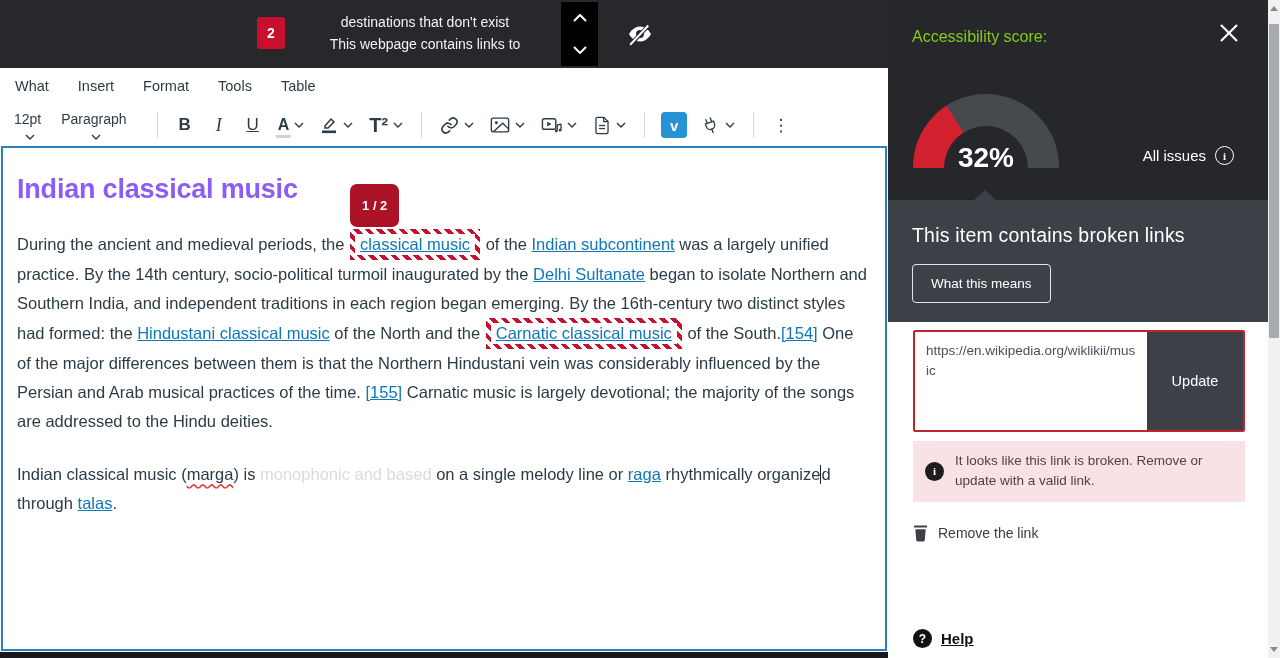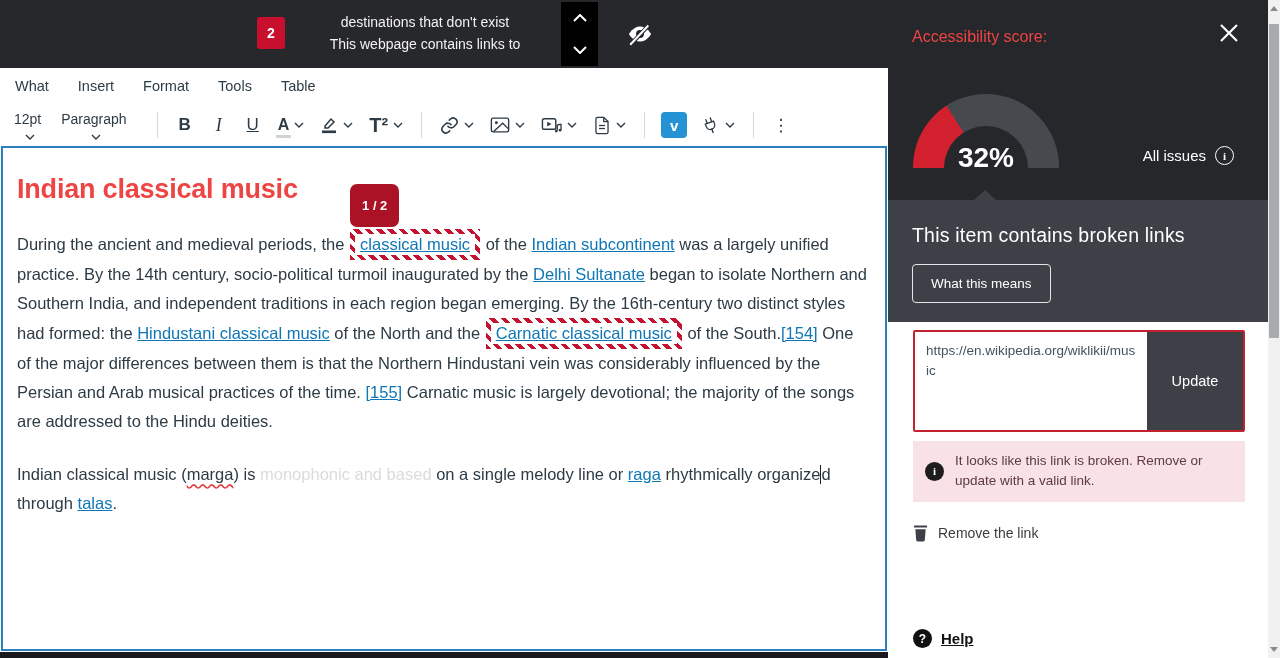--- a/index.html
+++ b/index.html
@@ -32,37 +32,37 @@
   .letterA::after{content:"";position:absolute;left:-2px;right:-2px;bottom:-4px;height:3px;background:#cfd4d8;}
   .tsup{font-size:20px;font-weight:600;}
   .chev{margin-left:5px;}
   .vimeo{width:26px;height:26px;border-radius:4px;background:#2592d4;color:#fff;font-weight:800;
     font-size:15px;display:flex;align-items:center;justify-content:center;margin:0 6px;cursor:pointer;border:none;}
   .dots{font-size:17px;letter-spacing:0;color:#2d3b45;}
 
   
   .content{position:absolute;left:1px;top:78px;width:886px;height:505px;border:2px solid #2e7fbd;
     background:#fff;padding:16px 14px 0 14px;overflow:hidden;}
-  .doc-h1{font-size:27px;font-weight:700;color:#ef4444;margin:10px 0 24px 0;letter-spacing:-0.2px;}
+  .doc-h1{font-size:27px;font-weight:700;color:#8b5cf6;margin:10px 0 24px 0;letter-spacing:-0.2px;}
   .doc-p{font-size:16.5px;line-height:29px;color:#2d3b45;margin:0 0 24px 0;max-width:858px;}
   .doc-link{color:#0f77b5;text-decoration:underline;cursor:pointer;}
   .doc-ref{color:#0f77b5;text-decoration:underline;cursor:pointer;}
   .broken-wrap{position:relative;display:inline-block;padding:0 5px;line-height:21px;background:#fff;
     background-clip:padding-box;border:5px solid transparent;
     border-image:repeating-linear-gradient(45deg,#c41230 0 4px,#fff 4px 8px) 5;margin:0 1px;}
   .count-badge{position:absolute;left:-5px;bottom:calc(100% + 7px);background:#ab1226;color:#fff;
     font-size:13px;font-weight:700;padding:11px 12px;border-radius:7px;white-space:nowrap;}
   .faded{color:#d9dbdd;}
   .spell{text-decoration:underline wavy #e23b3b;text-decoration-skip-ink:none;text-underline-offset:3px;}
   .caret{display:inline-block;width:0;border-left:1.5px solid #202020;height:19px;vertical-align:-4px;}
 
   
   .rpanel{position:absolute;left:888px;top:0;width:380px;height:658px;background:#fff;}
   .rp-dark{position:relative;height:200px;background:#25272b;}
-  .rp-title{position:absolute;left:24px;top:28px;color:#ef4444;font-size:16px;}
+  .rp-title{position:absolute;left:24px;top:28px;color:#84cc16;font-size:16px;}
   .close-btn{position:absolute;right:27px;top:22px;width:24px;height:24px;background:transparent;border:none;padding:0;cursor:pointer;}
   .gauge{position:absolute;left:25px;top:94px;width:146px;height:74px;}
   .gauge-arc{width:146px;height:74px;border-radius:146px 146px 0 0;}
   .gauge-hole{position:absolute;left:50%;bottom:0;transform:translateX(-50%);width:84px;height:42px;
     border-radius:84px 84px 0 0;background:#25272b;}
   .gauge-score{position:absolute;left:50%;bottom:-6px;transform:translateX(-50%);color:#fff;
     font-size:28px;font-weight:700;white-space:nowrap;}
   .all-issues{position:absolute;right:28px;top:145px;display:flex;align-items:center;gap:9px;
     color:#fff;font-size:15px;background:transparent;border:none;cursor:pointer;}
   .info-ring{width:19px;height:19px;border:1.5px solid #fff;border-radius:50%;display:flex;

